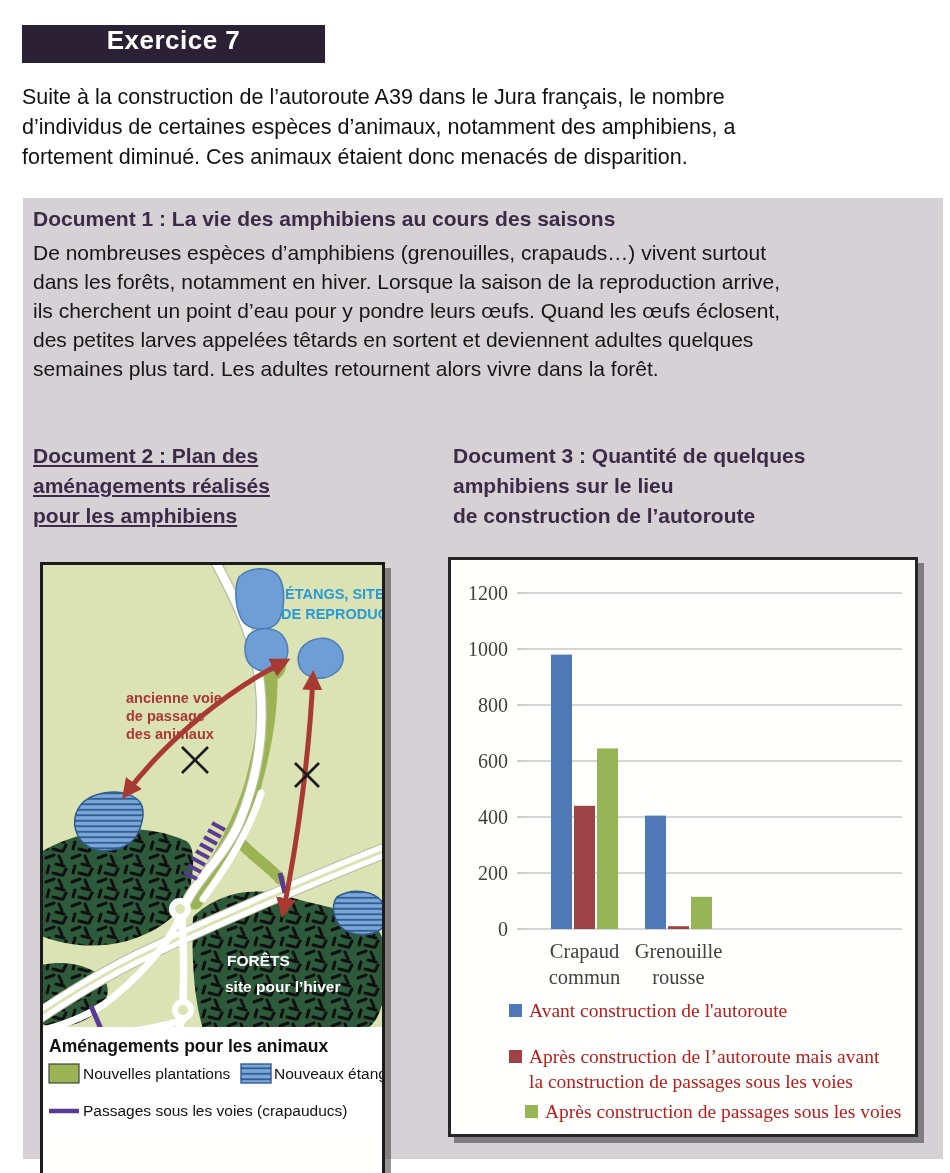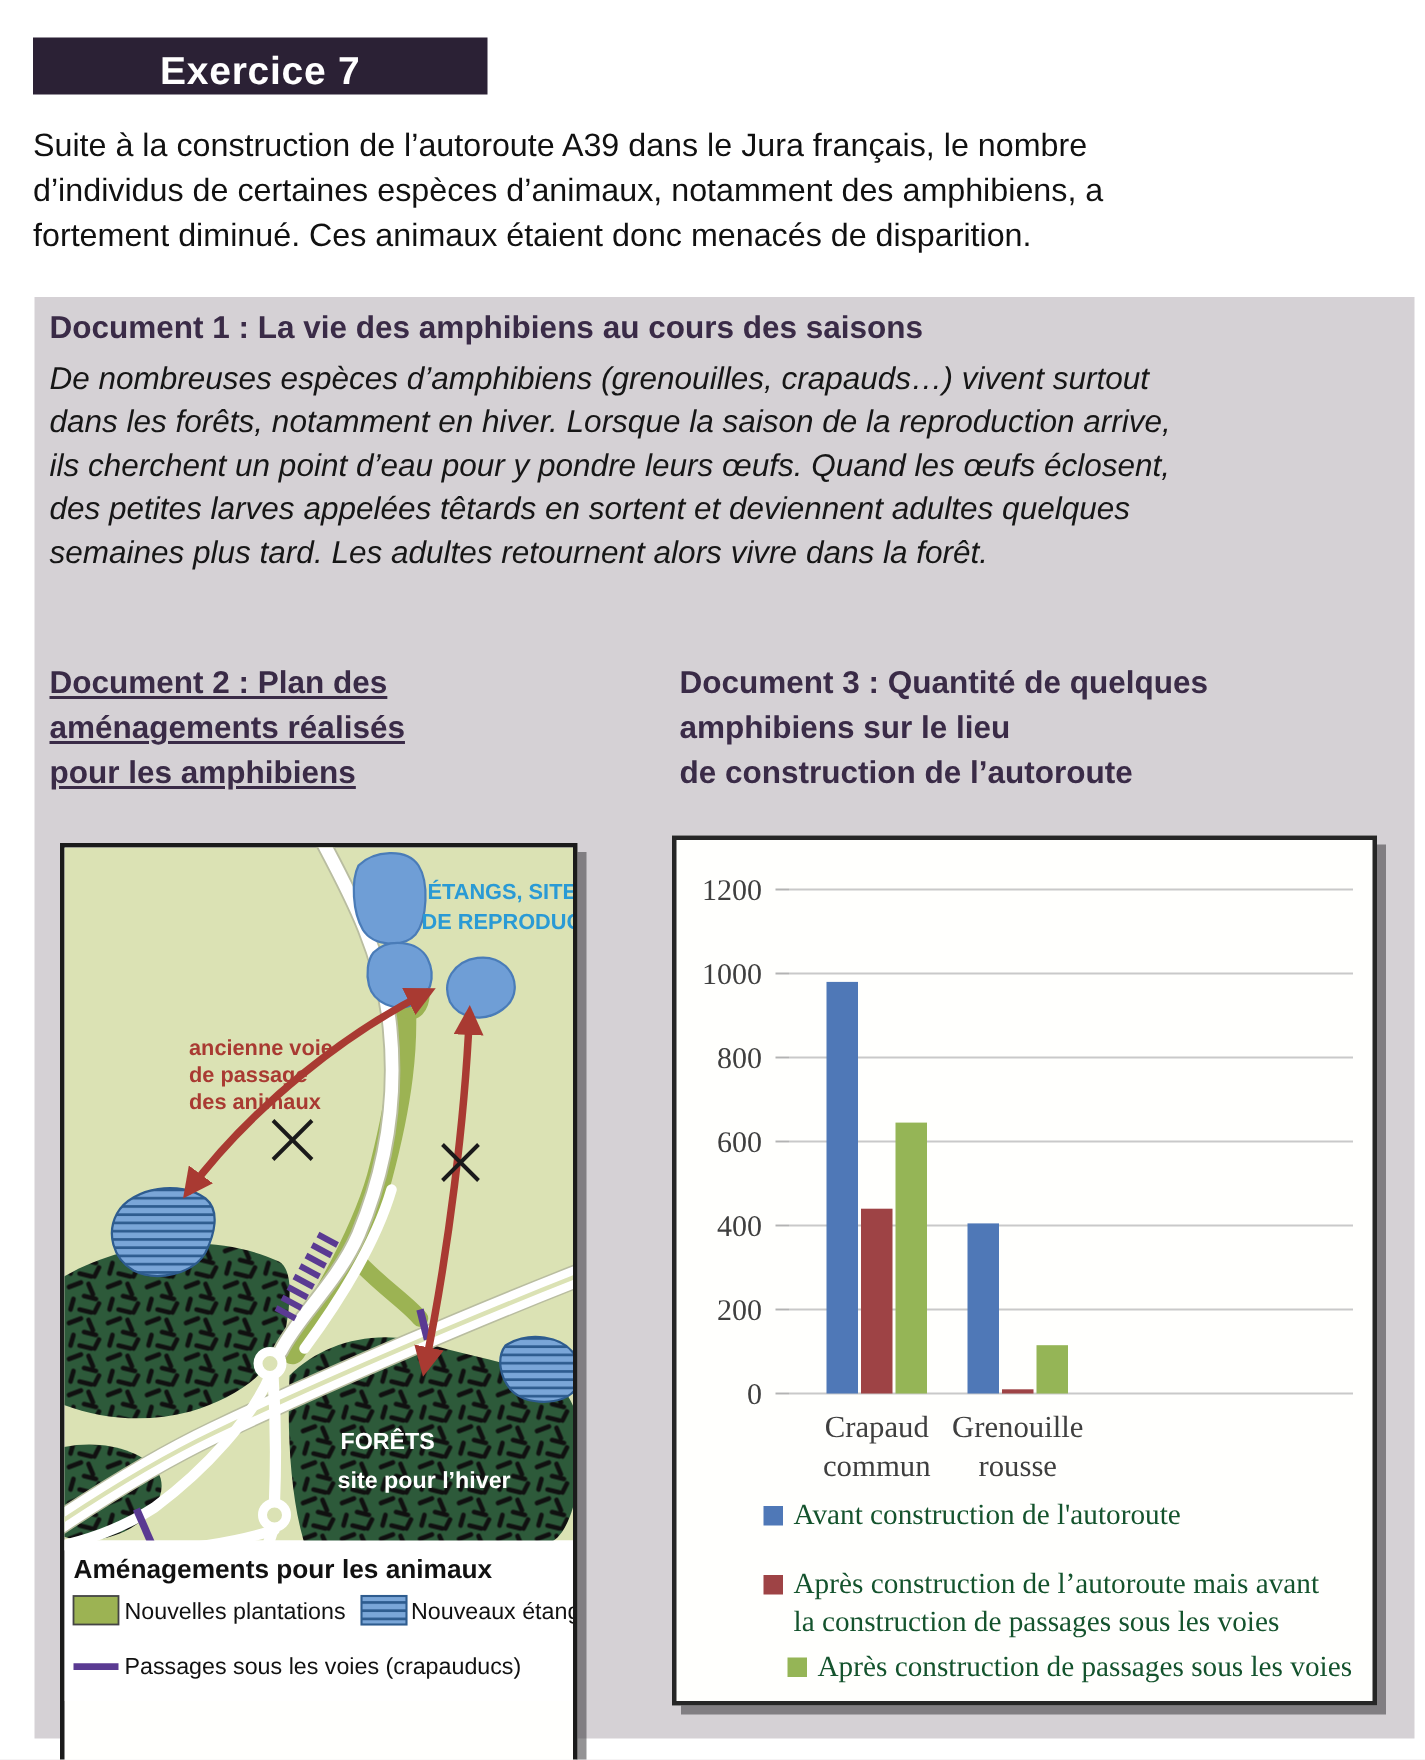--- a/index.html
+++ b/index.html
@@ -7,44 +7,44 @@
     --panel-bg:#d5d1d5;
     --doc-title:#3a2b47;
     --body-text:#141414;
   }
   *{margin:0;padding:0;box-sizing:border-box;}
   html,body{width:950px;height:1173px;background:#ffffff;overflow:hidden;
     font-family:"Liberation Sans",sans-serif;color:var(--body-text);}
   .page{position:relative;width:950px;height:1173px;}
 
   .header-box{position:absolute;left:22px;top:25px;width:303px;height:38px;
-    background:var(--header-bg);color:#fff;display:flex;align-items:flex-end;justify-content:center;
+    background:var(--header-bg);color:#fff;display:flex;align-items:flex-start;justify-content:center;
     font-size:26px;font-weight:bold;letter-spacing:.5px;}
 
   .intro{position:absolute;left:22px;top:82px;font-size:21.5px;line-height:30px;color:#111;}
 
   .panel{position:absolute;left:23px;top:198px;width:920px;height:961px;background:var(--panel-bg);}
 
   .doc1-title{position:absolute;left:10px;top:9px;font-size:21px;font-weight:bold;color:var(--doc-title);}
-  .doc1-body{position:absolute;left:10px;top:40px;font-size:21px;line-height:29px;color:#161616;font-style:italic;}
+  .doc1-body{position:absolute;left:10px;top:40px;font-size:21px;line-height:29px;color:#161616;}
 
   .doc-heading{position:absolute;font-size:21px;font-weight:bold;line-height:30px;color:var(--doc-title);}
   .doc2-heading{left:10px;top:243px;text-decoration:underline;}
   .doc3-heading{left:430px;top:243px;}
 
   .docbox{position:absolute;background:#fffffd;border:3px solid #1b1b1b;
     box-shadow:6px 6px 0 rgba(60,58,62,.55);}
   .mapbox{left:17px;top:364px;width:345px;height:628px;}
   .chartbox{left:425px;top:359px;width:470px;height:580px;border-color:#262626;}
 
   .chartbox svg{display:block;}
   .ticklabel,.catlabel{font-family:"Liberation Serif",serif;fill:#3f3f3f;}
 
   .chart-legend{position:absolute;left:58px;top:438px;width:396px;
-    font-family:"Liberation Serif",serif;font-size:19.5px;line-height:25px;color:#14532d;}
+    font-family:"Liberation Serif",serif;font-size:19.5px;line-height:25px;color:#b91c1c;}
   .cl-item{display:flex;align-items:flex-start;}
   .cl-item + .cl-item{margin-top:21px;}
   .cl-item:last-child{margin-top:5px;padding-left:16px;}
   .cl-marker{flex:0 0 13px;width:13px;height:13px;margin:6px 7px 0 0;}
 
   svg text{font-family:"Liberation Sans",sans-serif;}
 </style>
 </head>
 <body>
 

